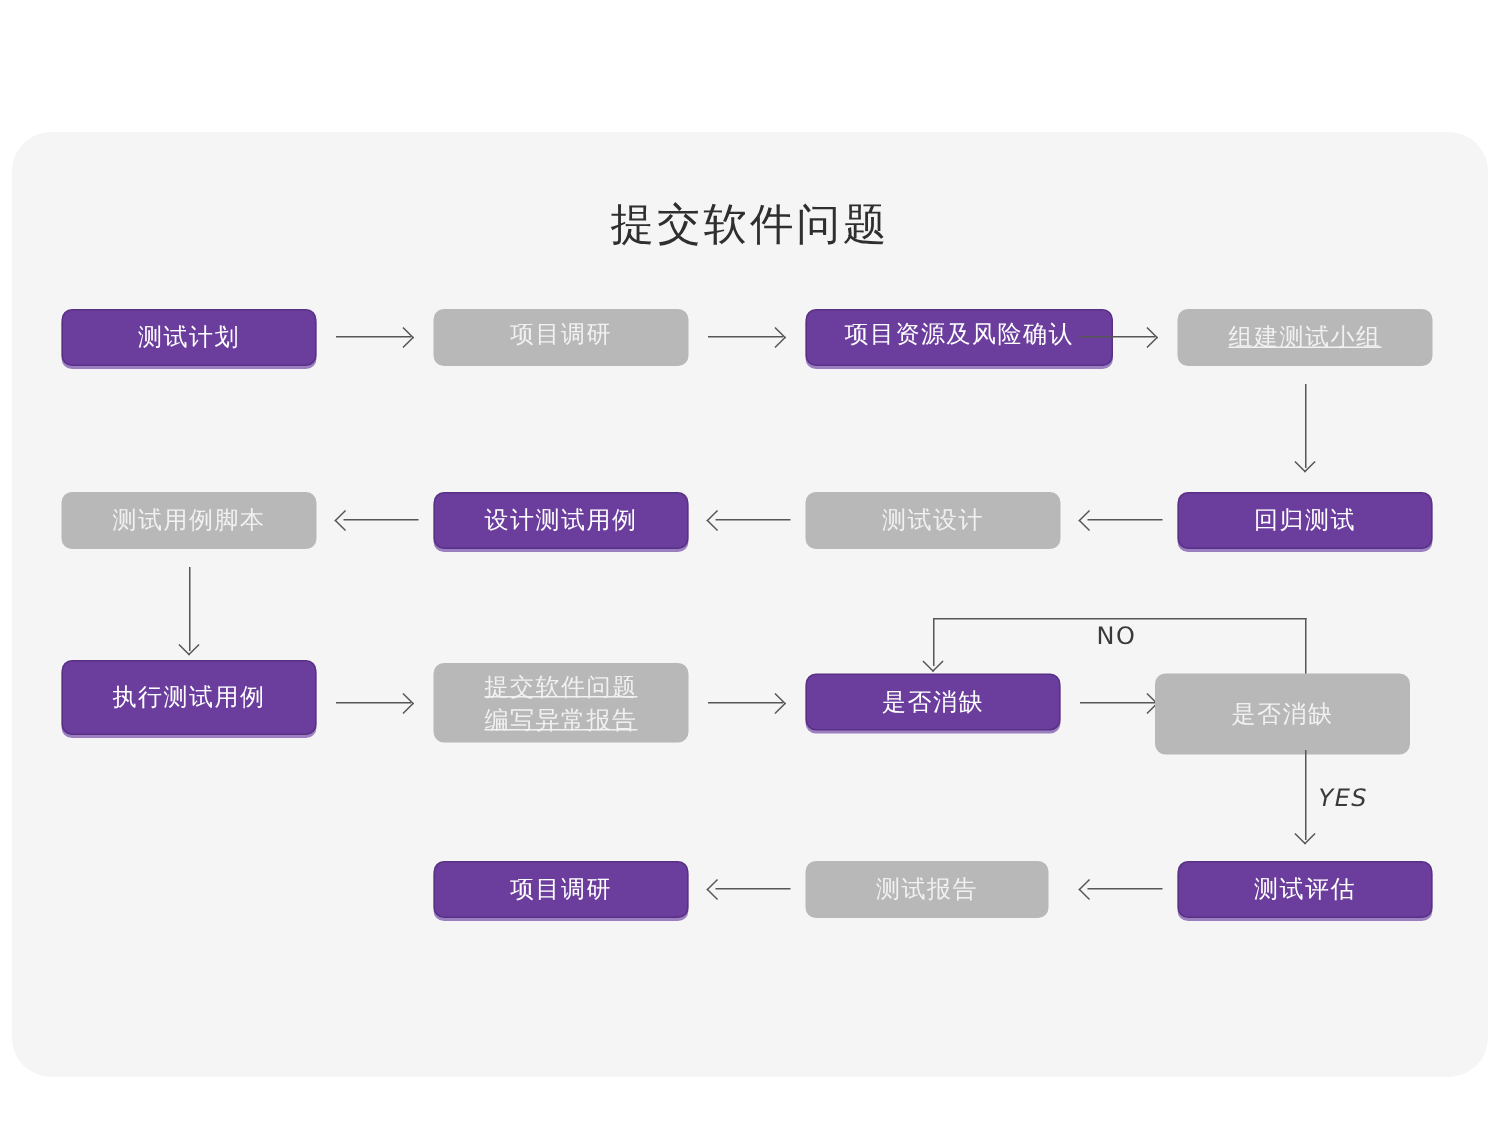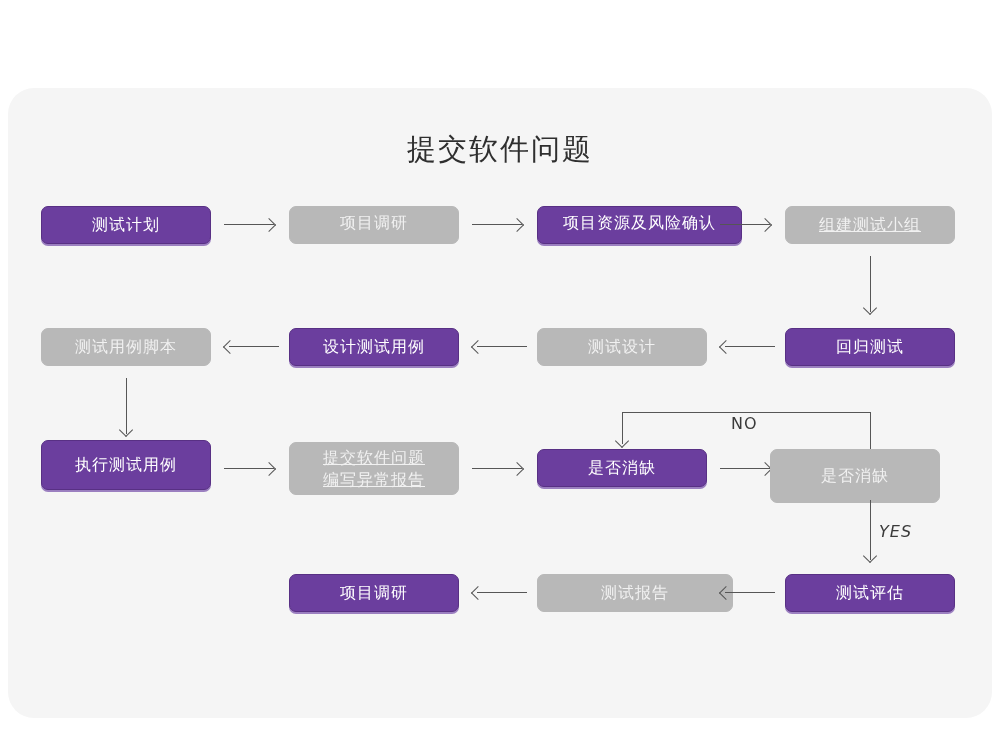--- a/index.html
+++ b/index.html
@@ -158,18 +158,18 @@
 
 <div class="vline" style="left:870px; top:500px; height:60px;"></div>
 <div class="arrowhead down" style="left:865px; top:551px;"></div>
 <div class="edge-label" style="left:879px; top:522px;font-style:italic;">YES</div>
 
 <div class="node purple" style="left:289px; top:574px; width:170px; height:38px;">项目调研</div>
 
 <div class="hline" style="left:477px; top:592px; width:50px;"></div>
 <div class="arrowhead left" style="left:473px; top:588px;"></div>
 
-<div class="node gray" style="left:537px; top:574px; width:196px; height:38px;">测试报告</div>
+<div class="node gray" style="left:537px; top:574px; width:162px; height:38px;">测试报告</div>
 
 <div class="hline" style="left:725px; top:592px; width:50px;"></div>
 <div class="arrowhead left" style="left:721px; top:588px;"></div>
 
 <div class="node purple" style="left:785px; top:574px; width:170px; height:38px;">测试评估</div>
 
 </body></html>

